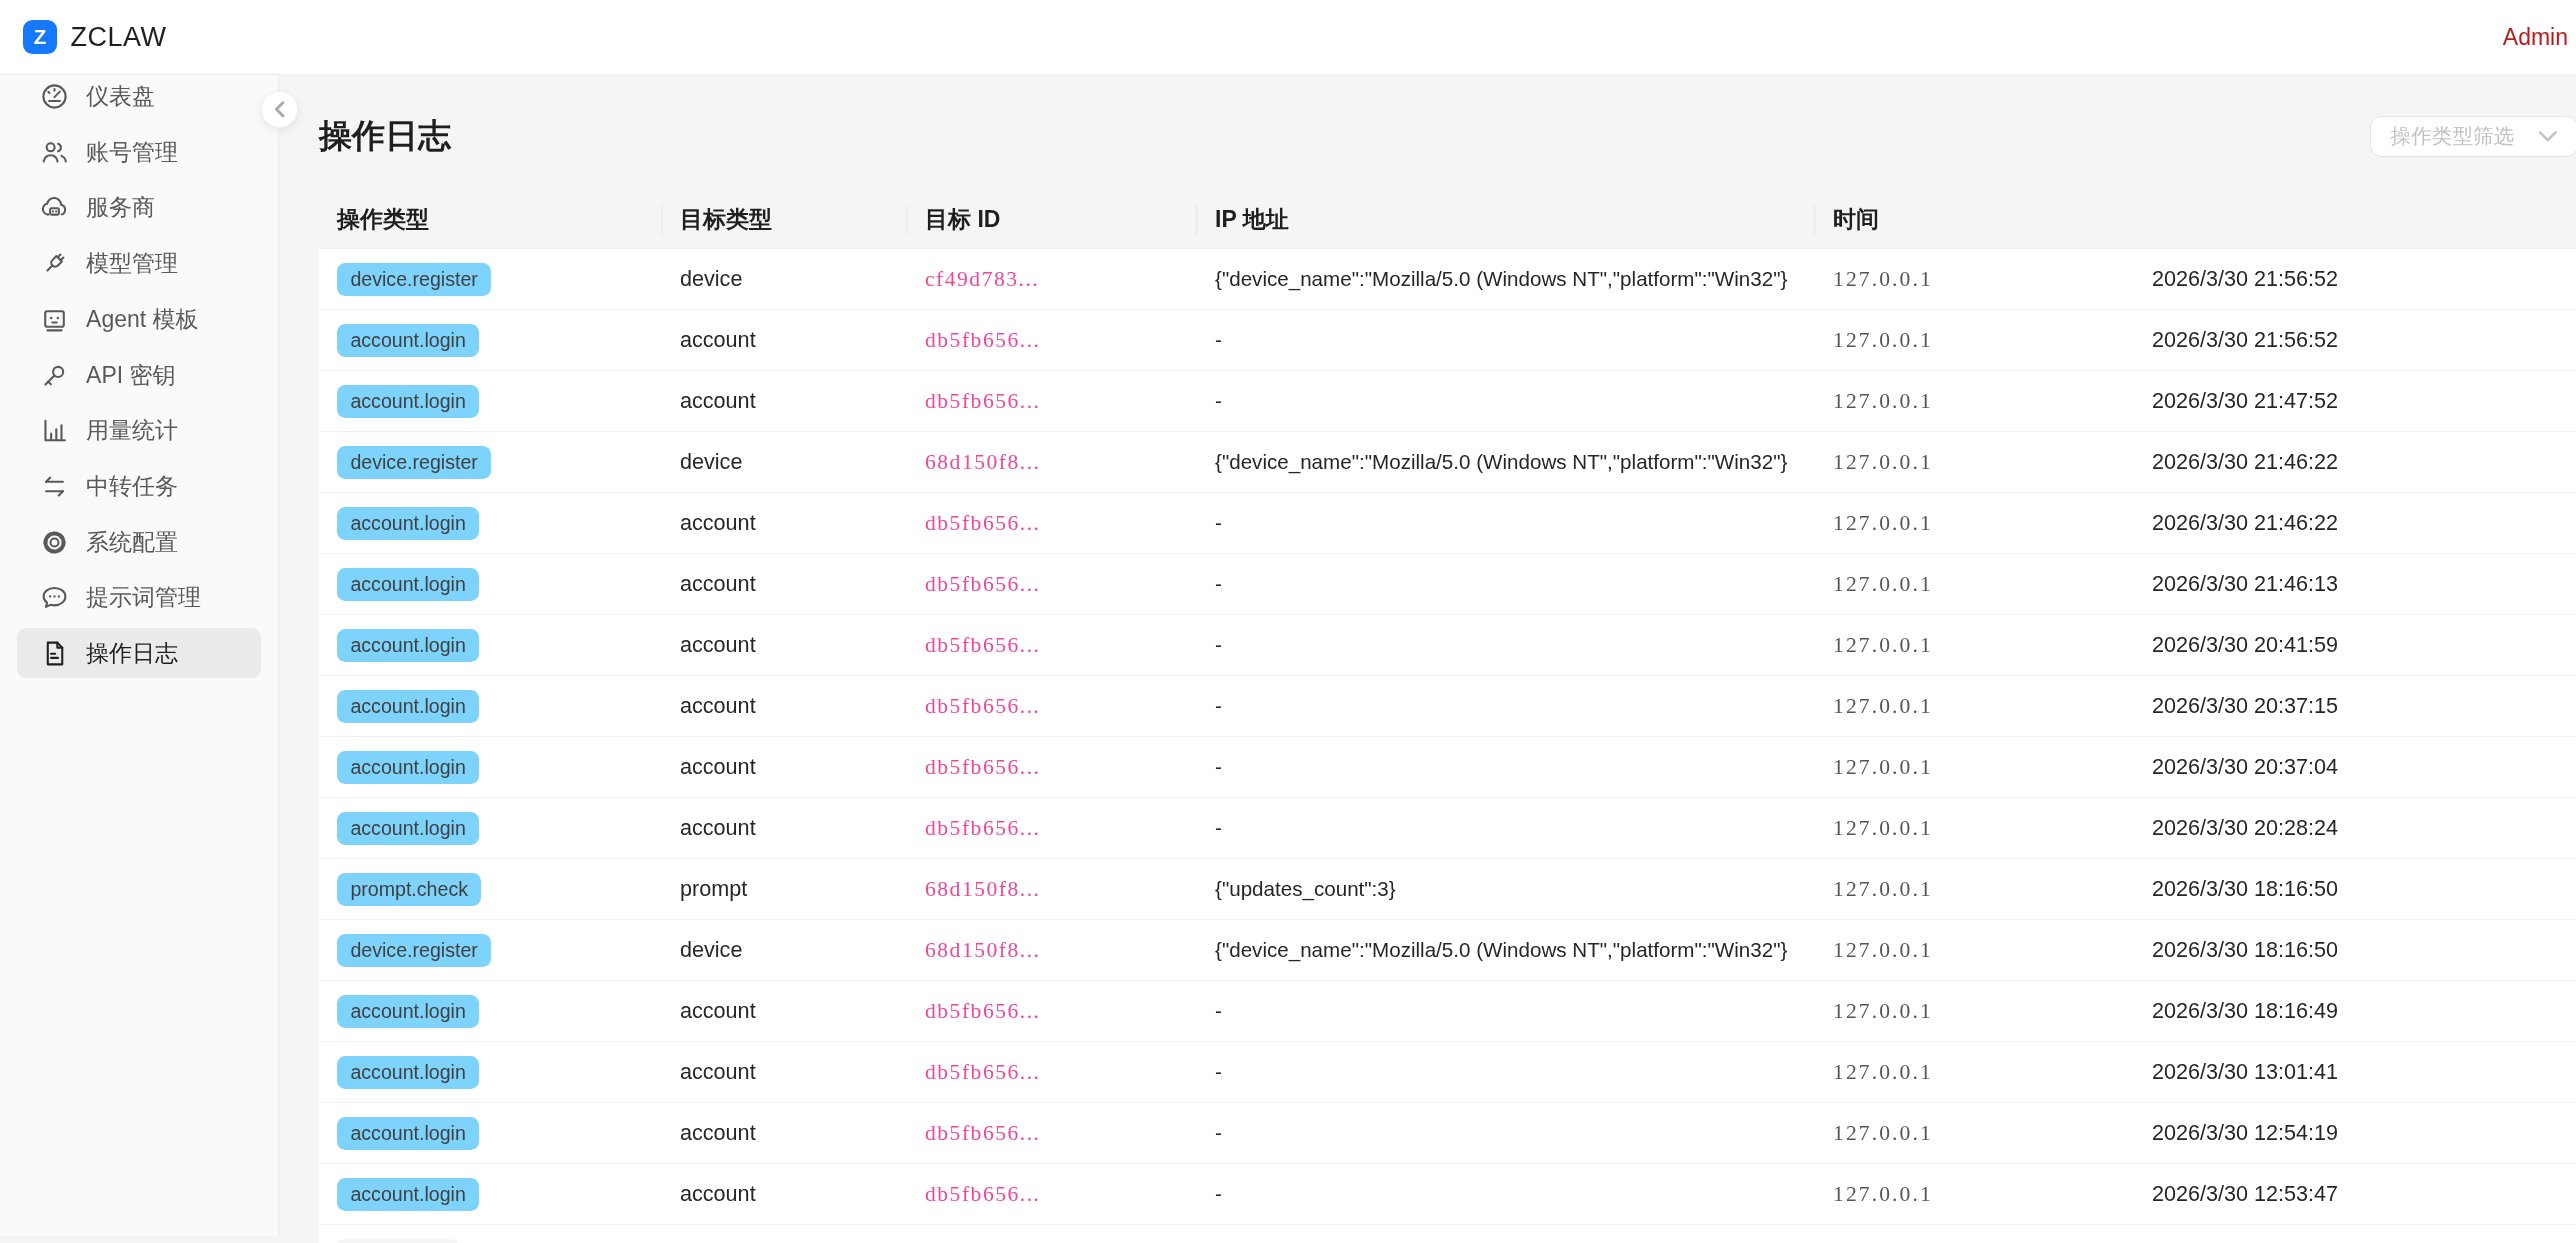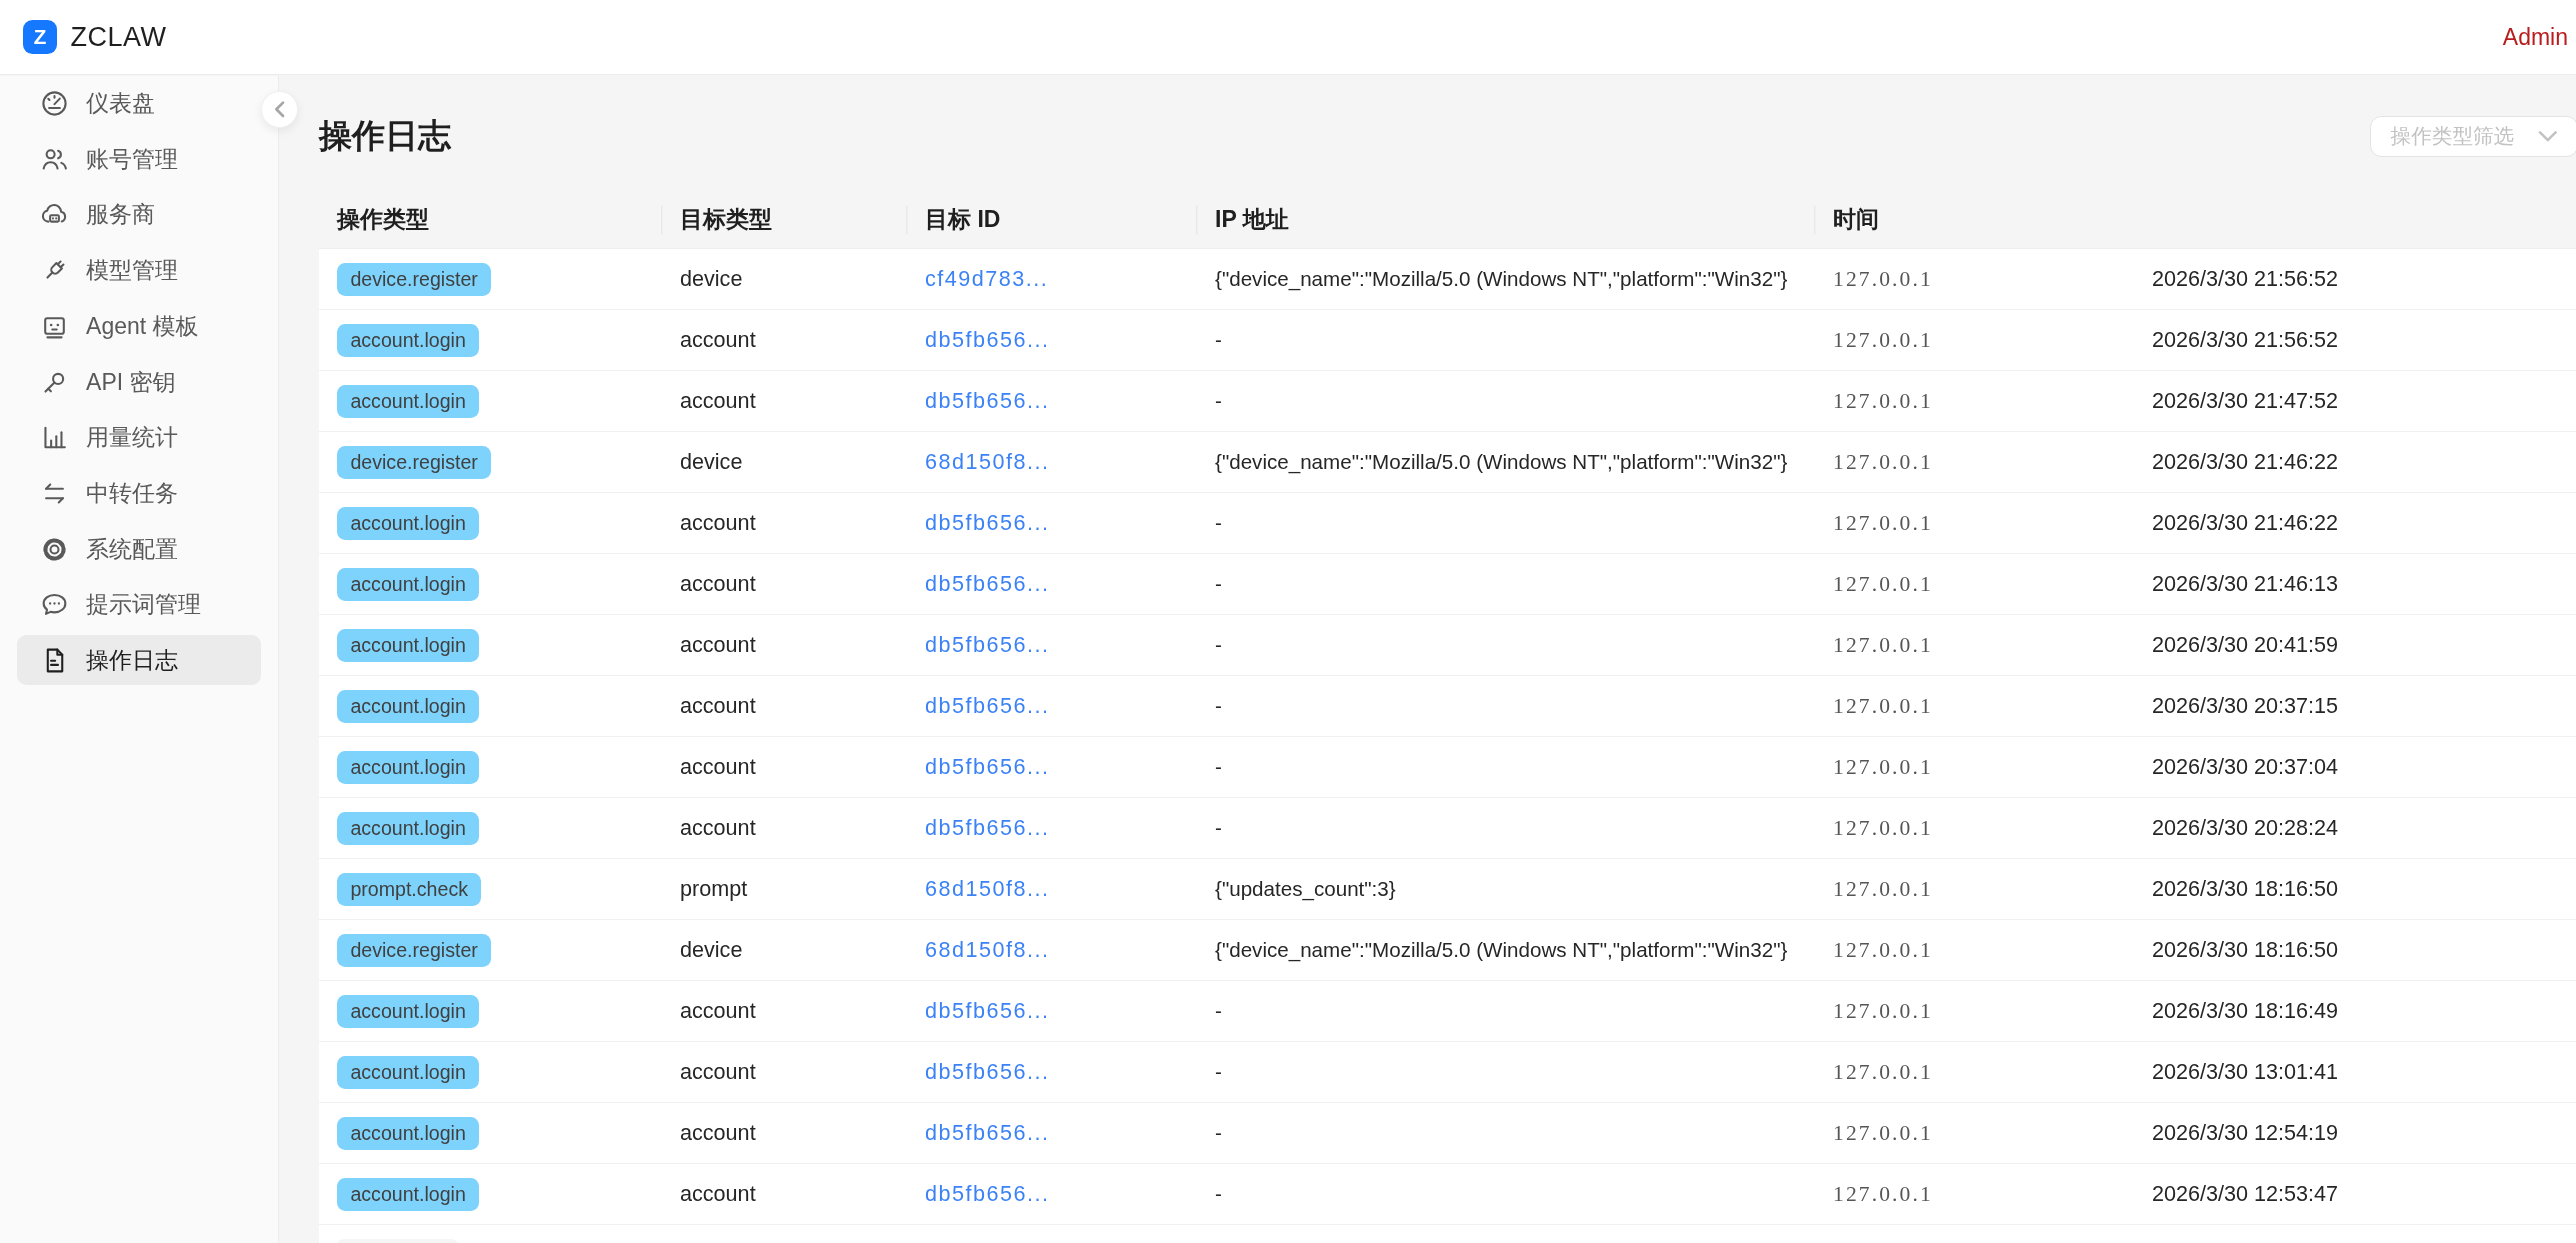--- a/index.html
+++ b/index.html
@@ -10,21 +10,21 @@
   .top-header { position:absolute; left:0; top:0; width:2638px; height:75px; background:#fff;
     border-bottom:1px solid #ececec; display:flex; align-items:center; justify-content:space-between;
     padding:0 70px 0 23px; z-index:10; }
   .brand { display:flex; align-items:center; gap:13.4px; }
   .logo { width:34px; height:34px; border-radius:9.3px; background:#1677ff; color:#fff;
     display:flex; align-items:center; justify-content:center; font-size:20.6px; font-weight:700; }
   .brand-name { font-size:27px; font-weight:400; color:#1f1f1f; letter-spacing:0.5px; }
   .admin { font-size:23px; color:#b91c1c; }
 
   
-  .sidebar { position:absolute; left:0; top:76px; width:279px; height:1167px; background:#fafafa;
+  .sidebar { position:absolute; left:0; top:69px; width:279px; height:1167px; background:#fafafa;
     border-right:1px solid #ececec; padding:2.6px 17px 0 17px; }
   .side-item { display:flex; align-items:center; gap:16.5px; height:50px; margin-bottom:5.7px;
     border-radius:9.3px; padding-left:21.6px; color:#595959; cursor:pointer; }
   .side-item .side-label { font-size:23px; }
   .side-item.active { background:#ebebeb; color:#1f1f1f; }
   .side-icon { width:31px; height:31px; display:flex; align-items:center; justify-content:center; }
   .side-icon svg { width:31px; height:31px; stroke:currentColor; fill:none;
     stroke-width:1.6; stroke-linecap:round; stroke-linejoin:round; }
   .side-icon svg .fdot { fill:currentColor; stroke:none; }
 
@@ -49,21 +49,21 @@
   .table { margin-top:32px; }
   .thead, .trow { display:grid; grid-template-columns:343px 245px 290px 618px 319px 444px; }
   .thead { height:58px; align-items:center; border-bottom:1px solid #efefef; }
   .th { font-size:23px; font-weight:700; color:#1f1f1f; padding-left:18px; position:relative; }
   .th + .th::before { content:""; position:absolute; left:-0.5px; top:50%; transform:translate(-50%,-50%);
     width:1.5px; height:29px; background:#e4e4e4; }
   .trow { height:61px; align-items:center; background:#fff; border-bottom:1px solid #f0f0f0; }
   .td { padding-left:18px; font-size:21.6px; color:#262626; white-space:nowrap; overflow:hidden; }
   .tag { display:inline-block; background:#7dd3fc; border-radius:8.2px; height:33px; line-height:33px;
     padding:0 13.4px; font-size:19.6px; color:#404040; }
-  .td.mono { font-family:Liberation Sans, sans-serif; color:#3b82f6; letter-spacing:1.5px; font-size:21.6px; }
+  .td.mono { font-family:Liberation Serif, serif; color:#ec4899; letter-spacing:1.5px; font-size:21.6px; }
   .td.ip   { font-family:Liberation Serif, serif; color:#555; letter-spacing:2.1px; font-size:21.6px; }
   .td.detail { font-size:20.6px; }
   .row-partial { height:18.5px; background:#fff; overflow:hidden; }
   .tag-sliver { margin:14px 0 0 17px; width:123px; height:10.3px; border-radius:8.2px 8.2px 0 0; background:#f5f5f5; }
 </style>
 </head>
 <body>
 
 <div class="top-header">
   <div class="brand">

